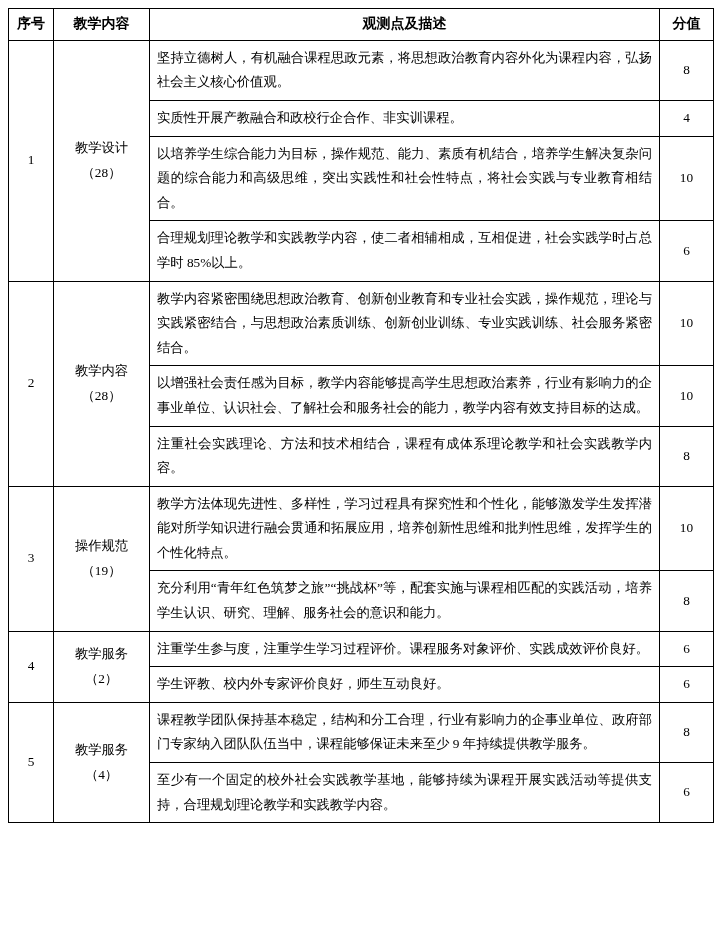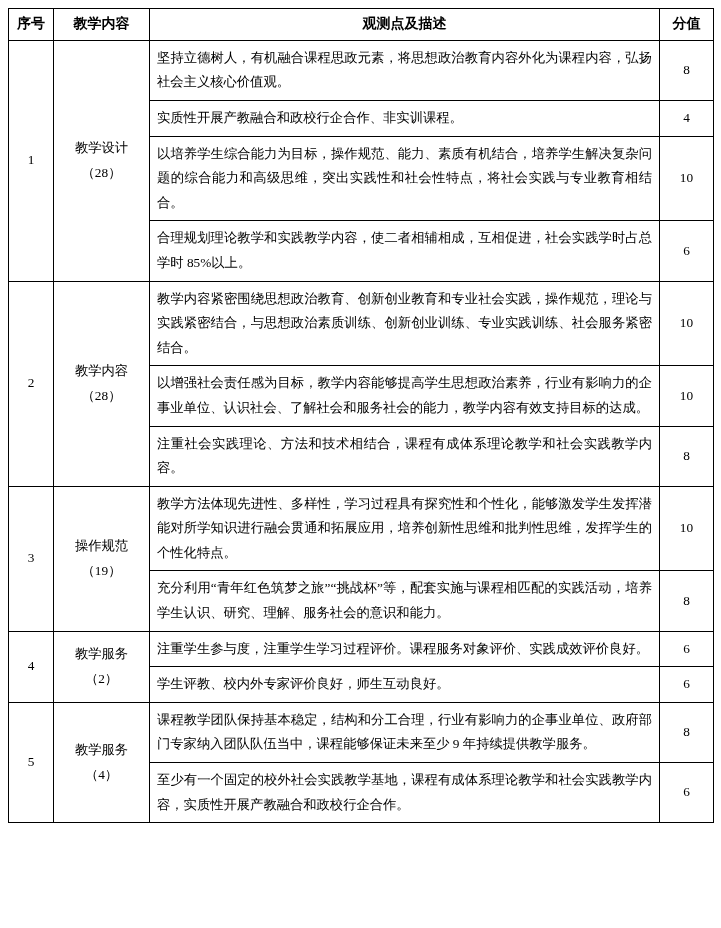--- a/index.html
+++ b/index.html
@@ -160,19 +160,19 @@
       <tr>
         <td class="no" rowspan="2">5</td>
         <td class="dim" rowspan="2">
           <span class="dim-name">教学服务</span>
           <span class="dim-weight">（4）</span>
         </td>
         <td class="desc">课程教学团队保持基本稳定，结构和分工合理，行业有影响力的企事业单位、政府部门专家纳入团队队伍当中，课程能够保证未来至少 9 年持续提供教学服务。</td>
         <td class="score">8</td>
       </tr>
       <tr>
-        <td class="desc">至少有一个固定的校外社会实践教学基地，课程有成体系理论教学和社会实践教学内容，实质性开展产教融合和政校行企合作。</td>
+        <td class="desc">至少有一个固定的校外社会实践教学基地，能够持续为课程开展实践活动等提供支持，合理规划理论教学和实践教学内容。</td>
         <td class="score">6</td>
       </tr>
 
     </tbody>
   </table>
 </div>
 
 </body></html>

